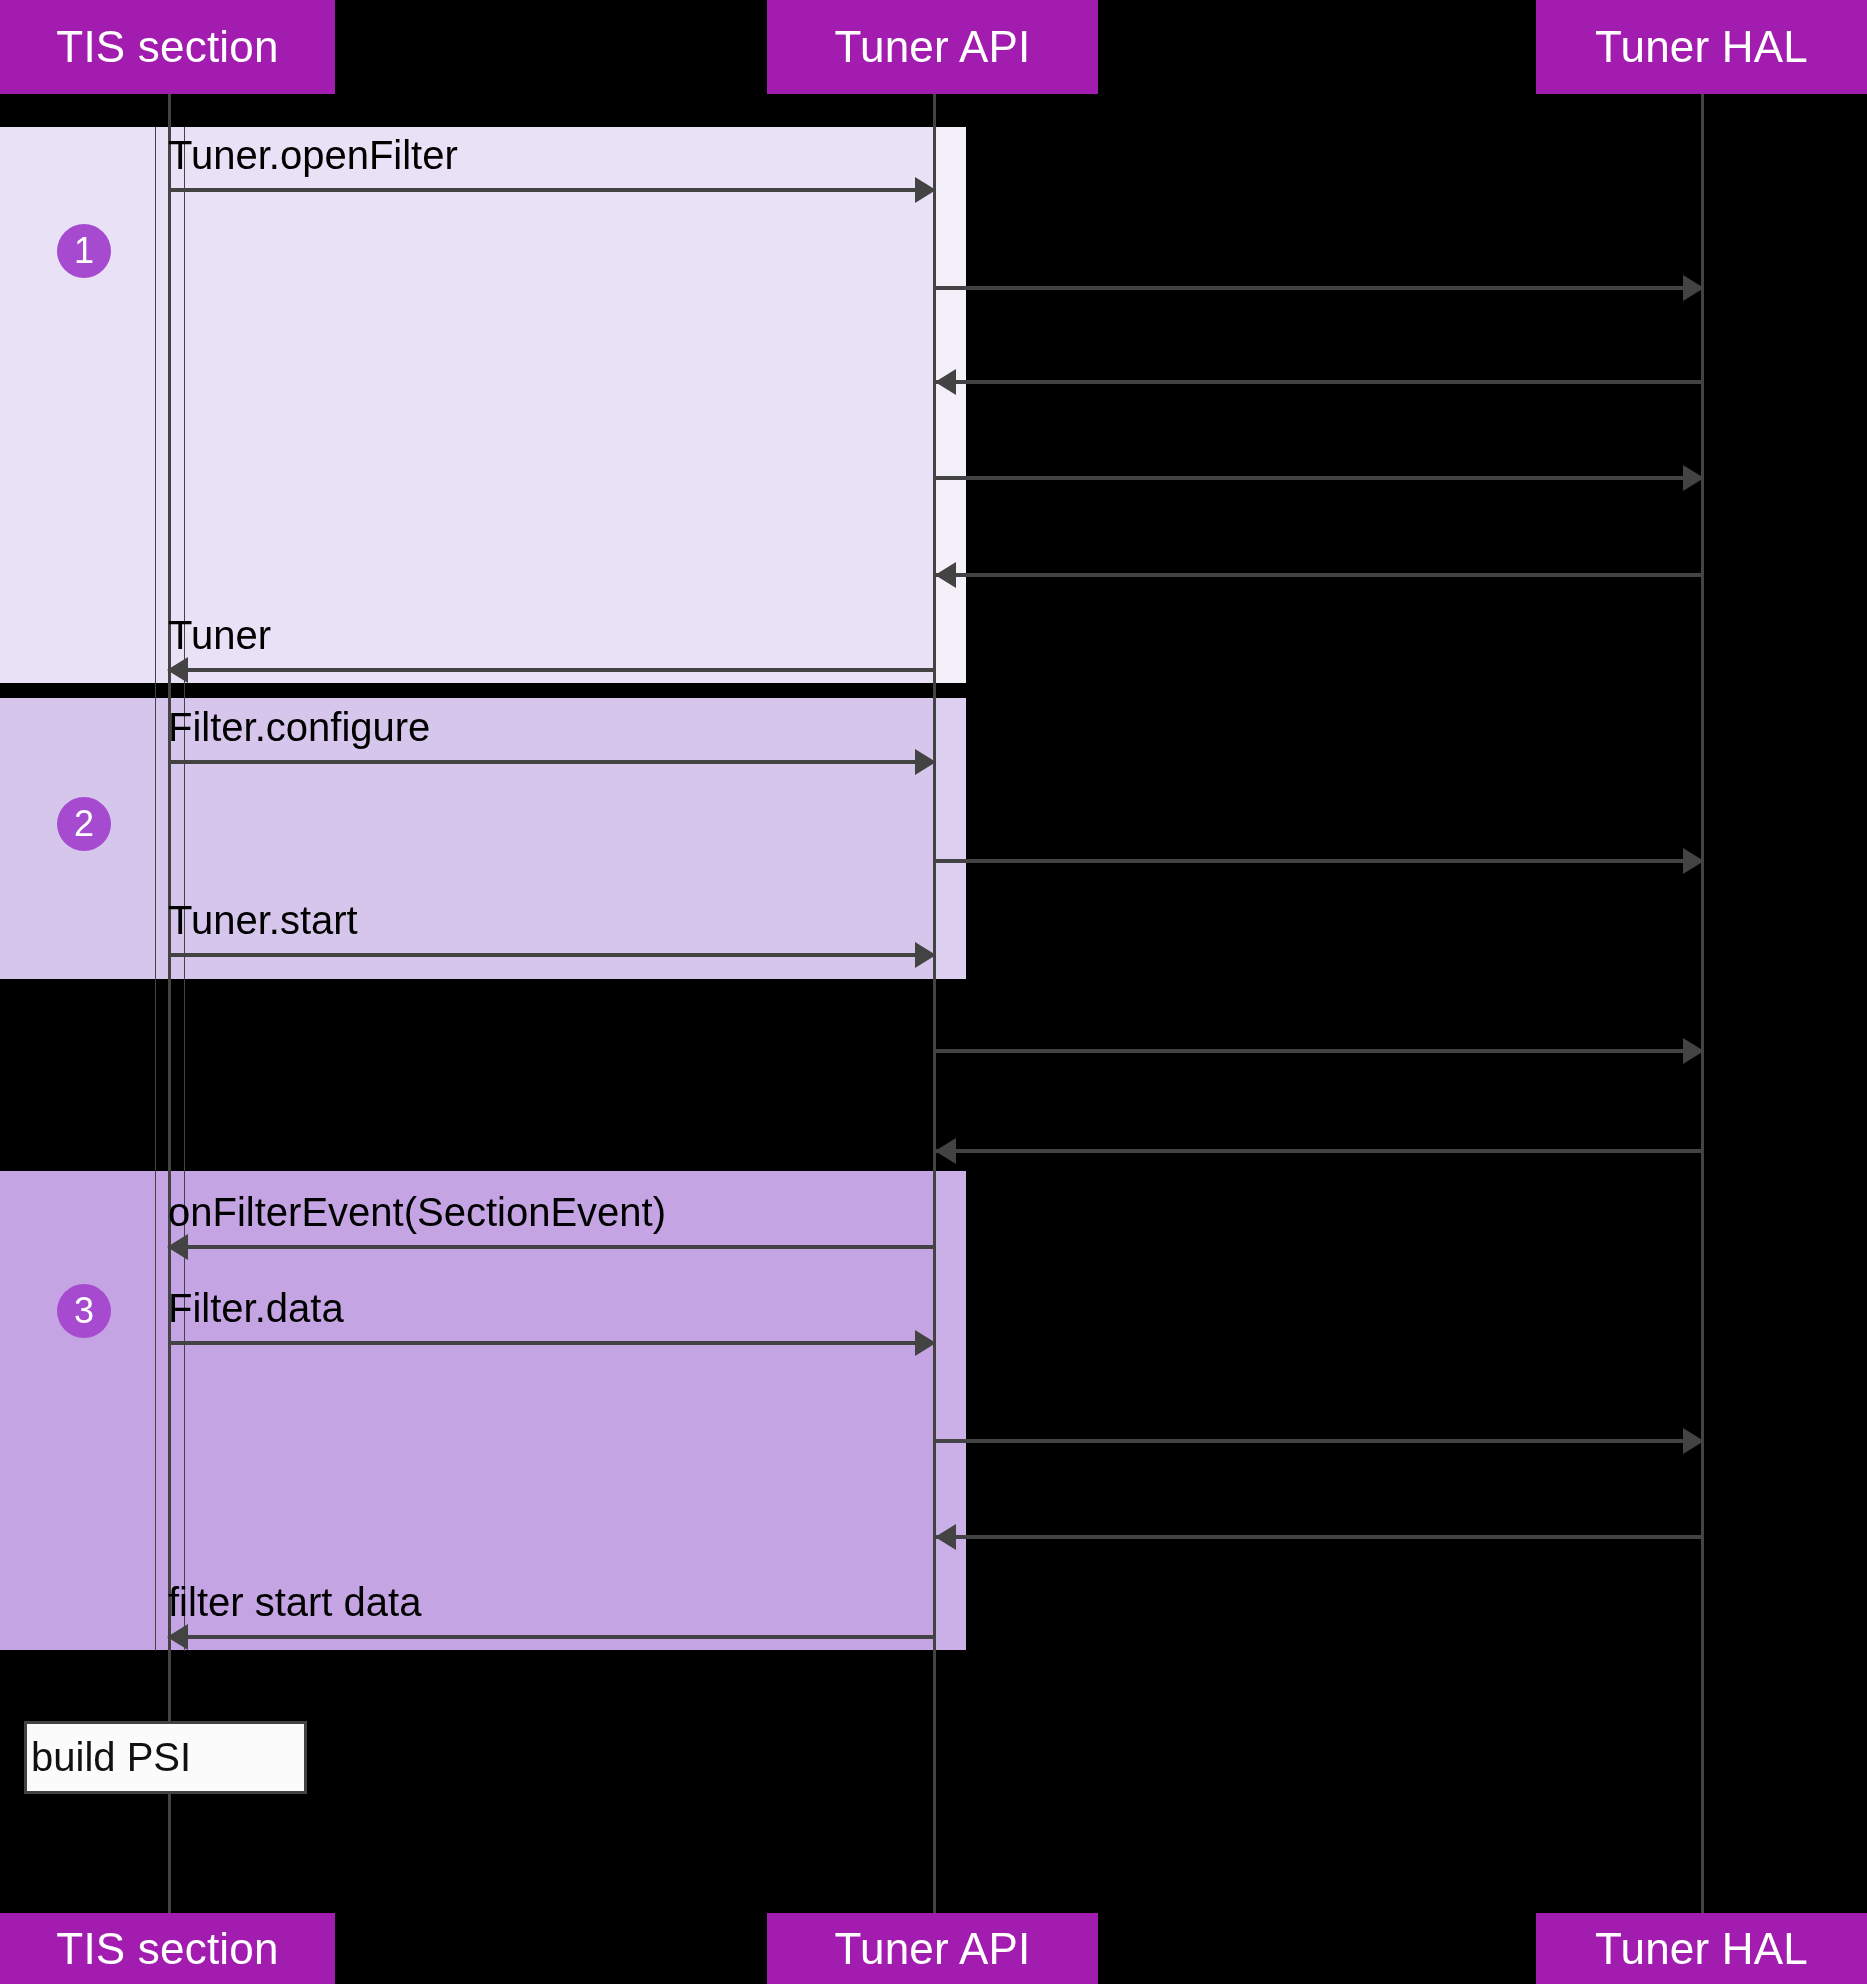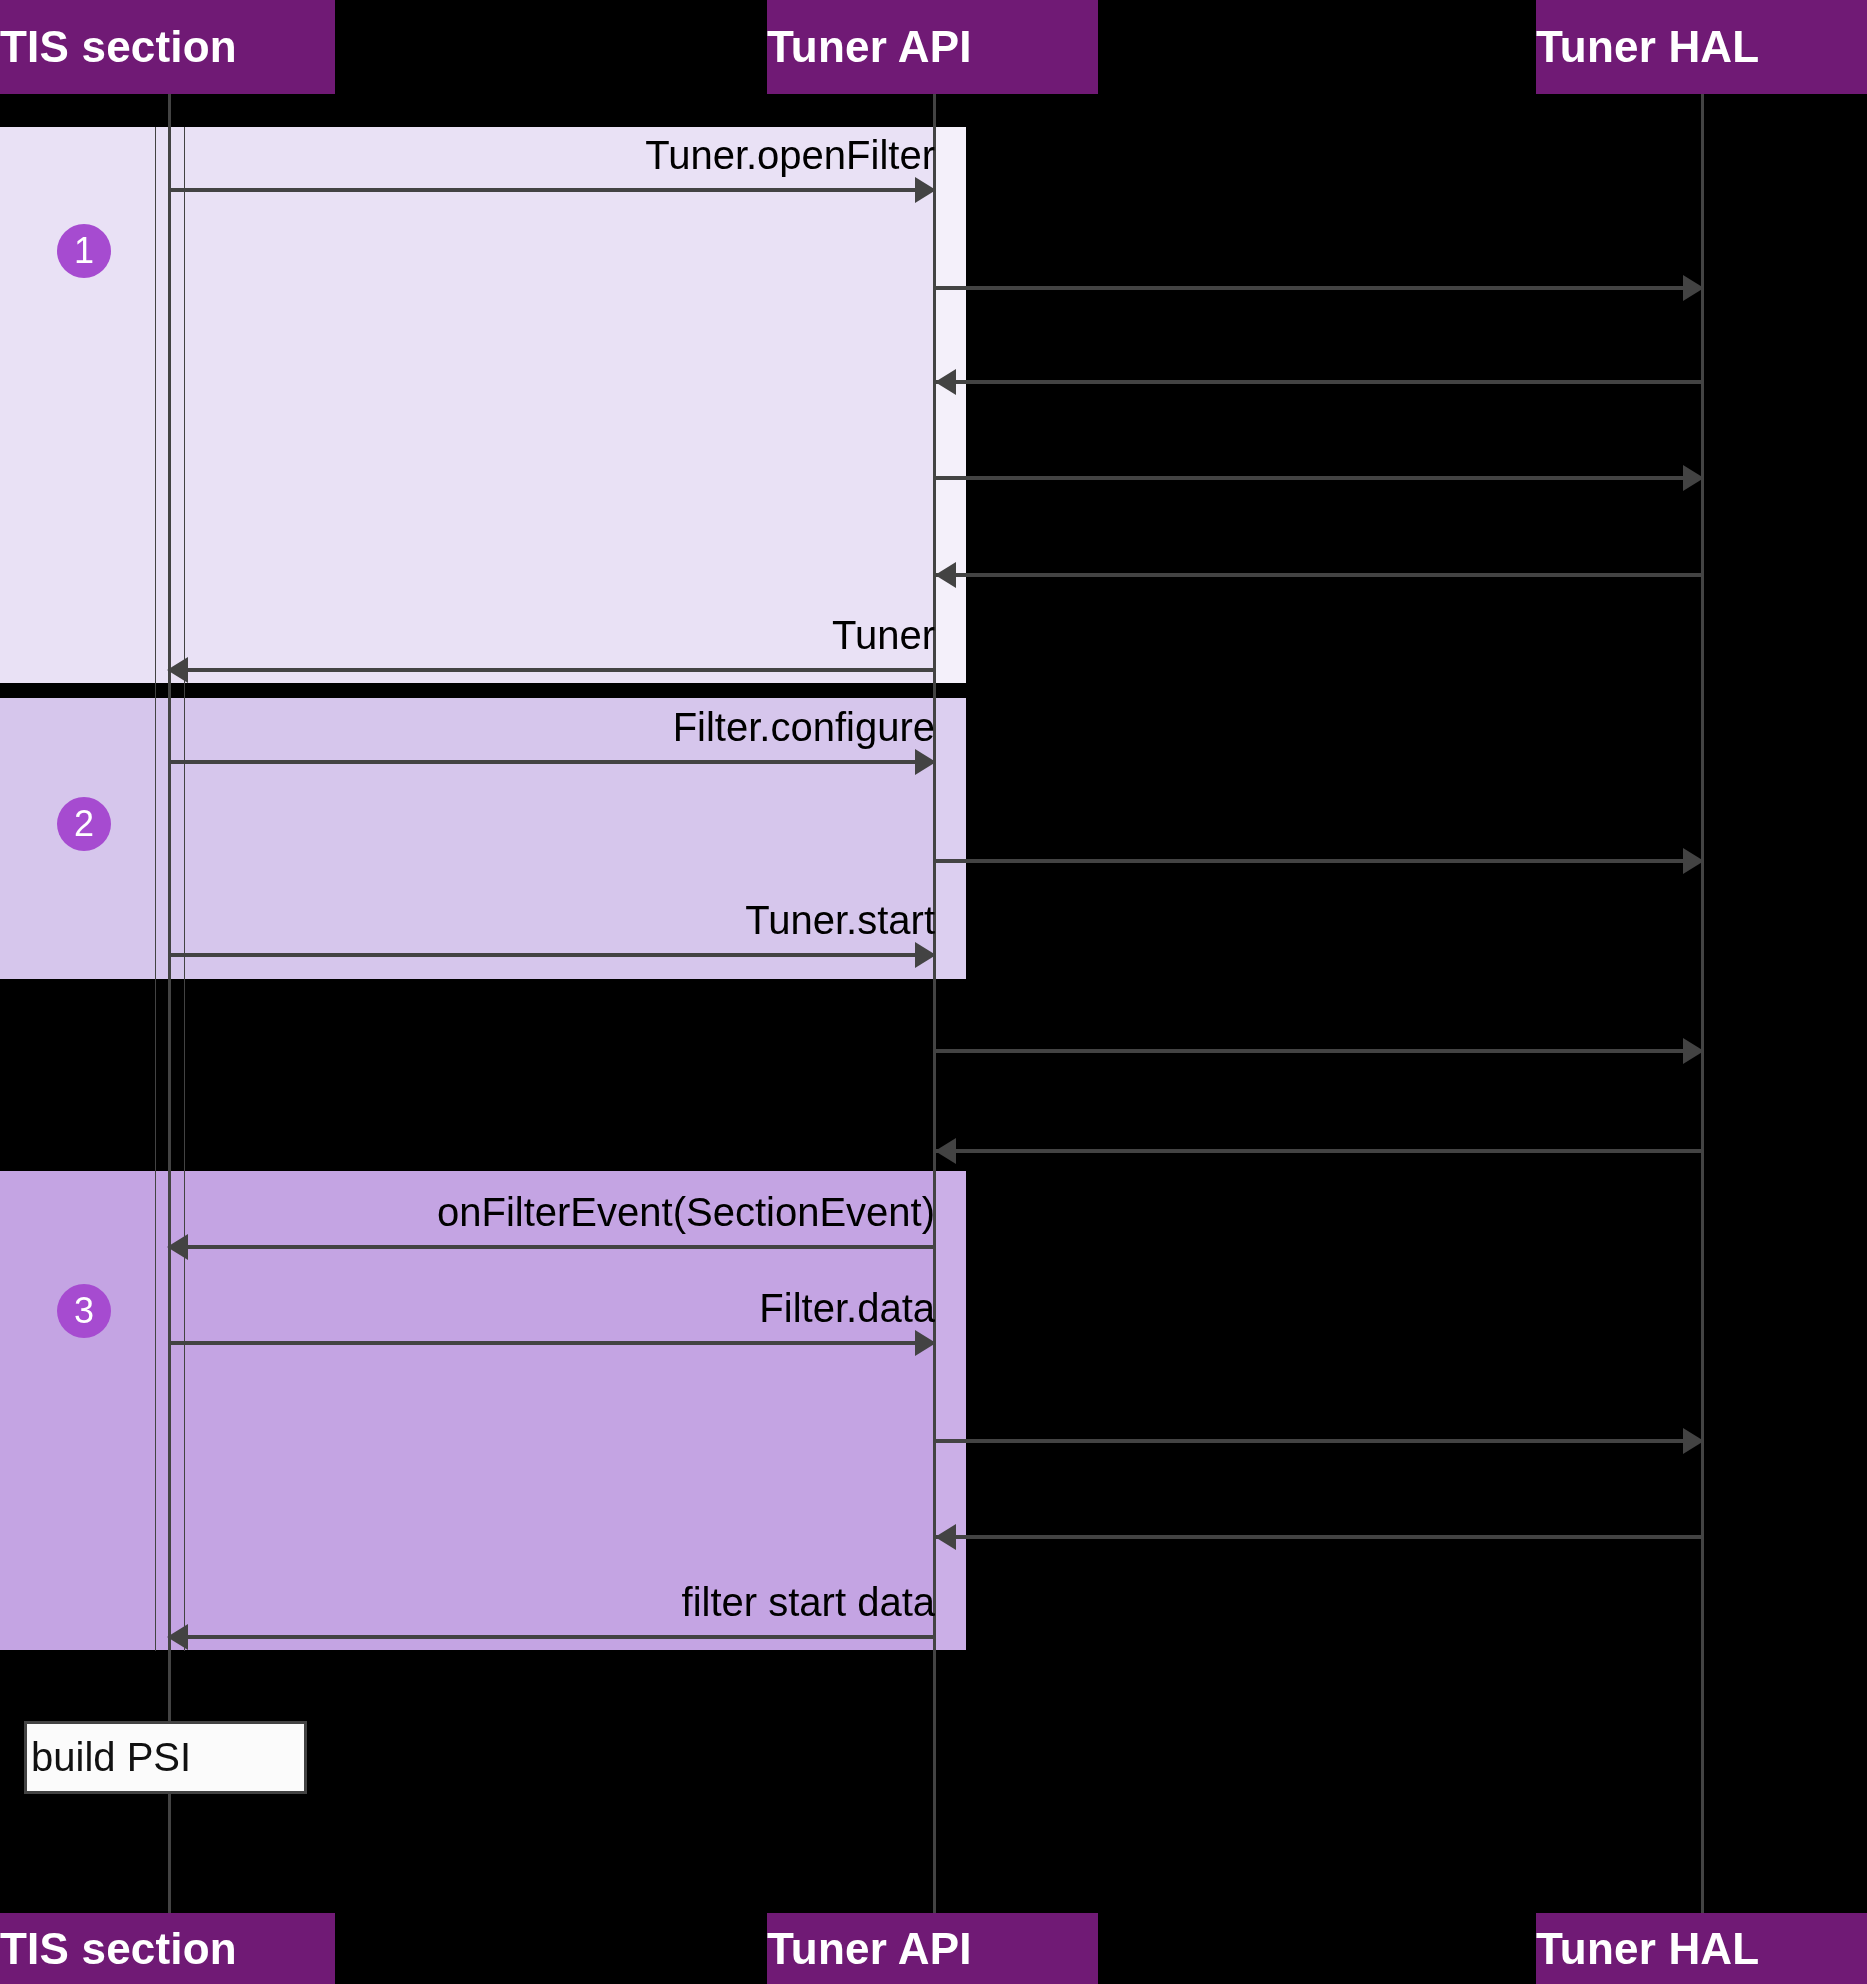--- a/index.html
+++ b/index.html
@@ -1,35 +1,35 @@
 <!DOCTYPE html>
 <html style="font-size:7.7px"><head>
 <meta charset="utf-8">
 <style>
   html,body{margin:0;padding:0;background:#000;}
   #stage{position:relative;width:1867px;height:1985px;background:#000;
          font-family:"Liberation Sans","DejaVu Sans",sans-serif;overflow:hidden;}
-  .actor-box{position:absolute;background:#701a75;color:#fff;
-             display:flex;align-items:center;
-             font-size:44px;letter-spacing:0.2px;font-weight:bold;}
+  .actor-box{position:absolute;background:#a21caf;color:#fff;
+             display:flex;align-items:center;justify-content:center;
+             font-size:44px;letter-spacing:0.2px;}
   .lifeline{position:absolute;width:3.3px;background:#434343;}
   .band{position:absolute;left:0;}
   .act{position:absolute;width:30px;}
   .act-border{position:absolute;width:30px;border-left:1.9px solid #434343;border-right:1.9px solid #434343;box-sizing:border-box;}
   .badge{position:absolute;border-radius:50%;background:#A64BD0;color:#fff;
          display:flex;align-items:center;justify-content:center;font-size:36px;line-height:1;}
   .msg{position:absolute;height:0;}
   .msg .line{position:absolute;left:0;right:0;top:0;height:3.8px;background:#434343;}
   .msg .head-r{position:absolute;right:-1px;top:-11.5px;width:0;height:0;
                border-top:13.4px solid transparent;border-bottom:13.4px solid transparent;
                border-left:21px solid #434343;}
   .msg .head-l{position:absolute;left:-1px;top:-11.5px;width:0;height:0;
                border-top:13.4px solid transparent;border-bottom:13.4px solid transparent;
                border-right:21px solid #434343;}
-  .msg .lbl{position:absolute;left:0;right:0;bottom:10.5px;text-align:right;
+  .msg .lbl{position:absolute;left:0;right:0;bottom:10.5px;text-align:left;
             font-size:40px;color:#000;white-space:nowrap;}
   .note{position:absolute;background:#FBFBFB;border:3.8px solid #434343;
         box-sizing:border-box;display:flex;align-items:center;
         padding-left:4px;font-size:40px;color:#111;}
 </style>
 </head>
 <body>
 
 <div id="stage">
 

